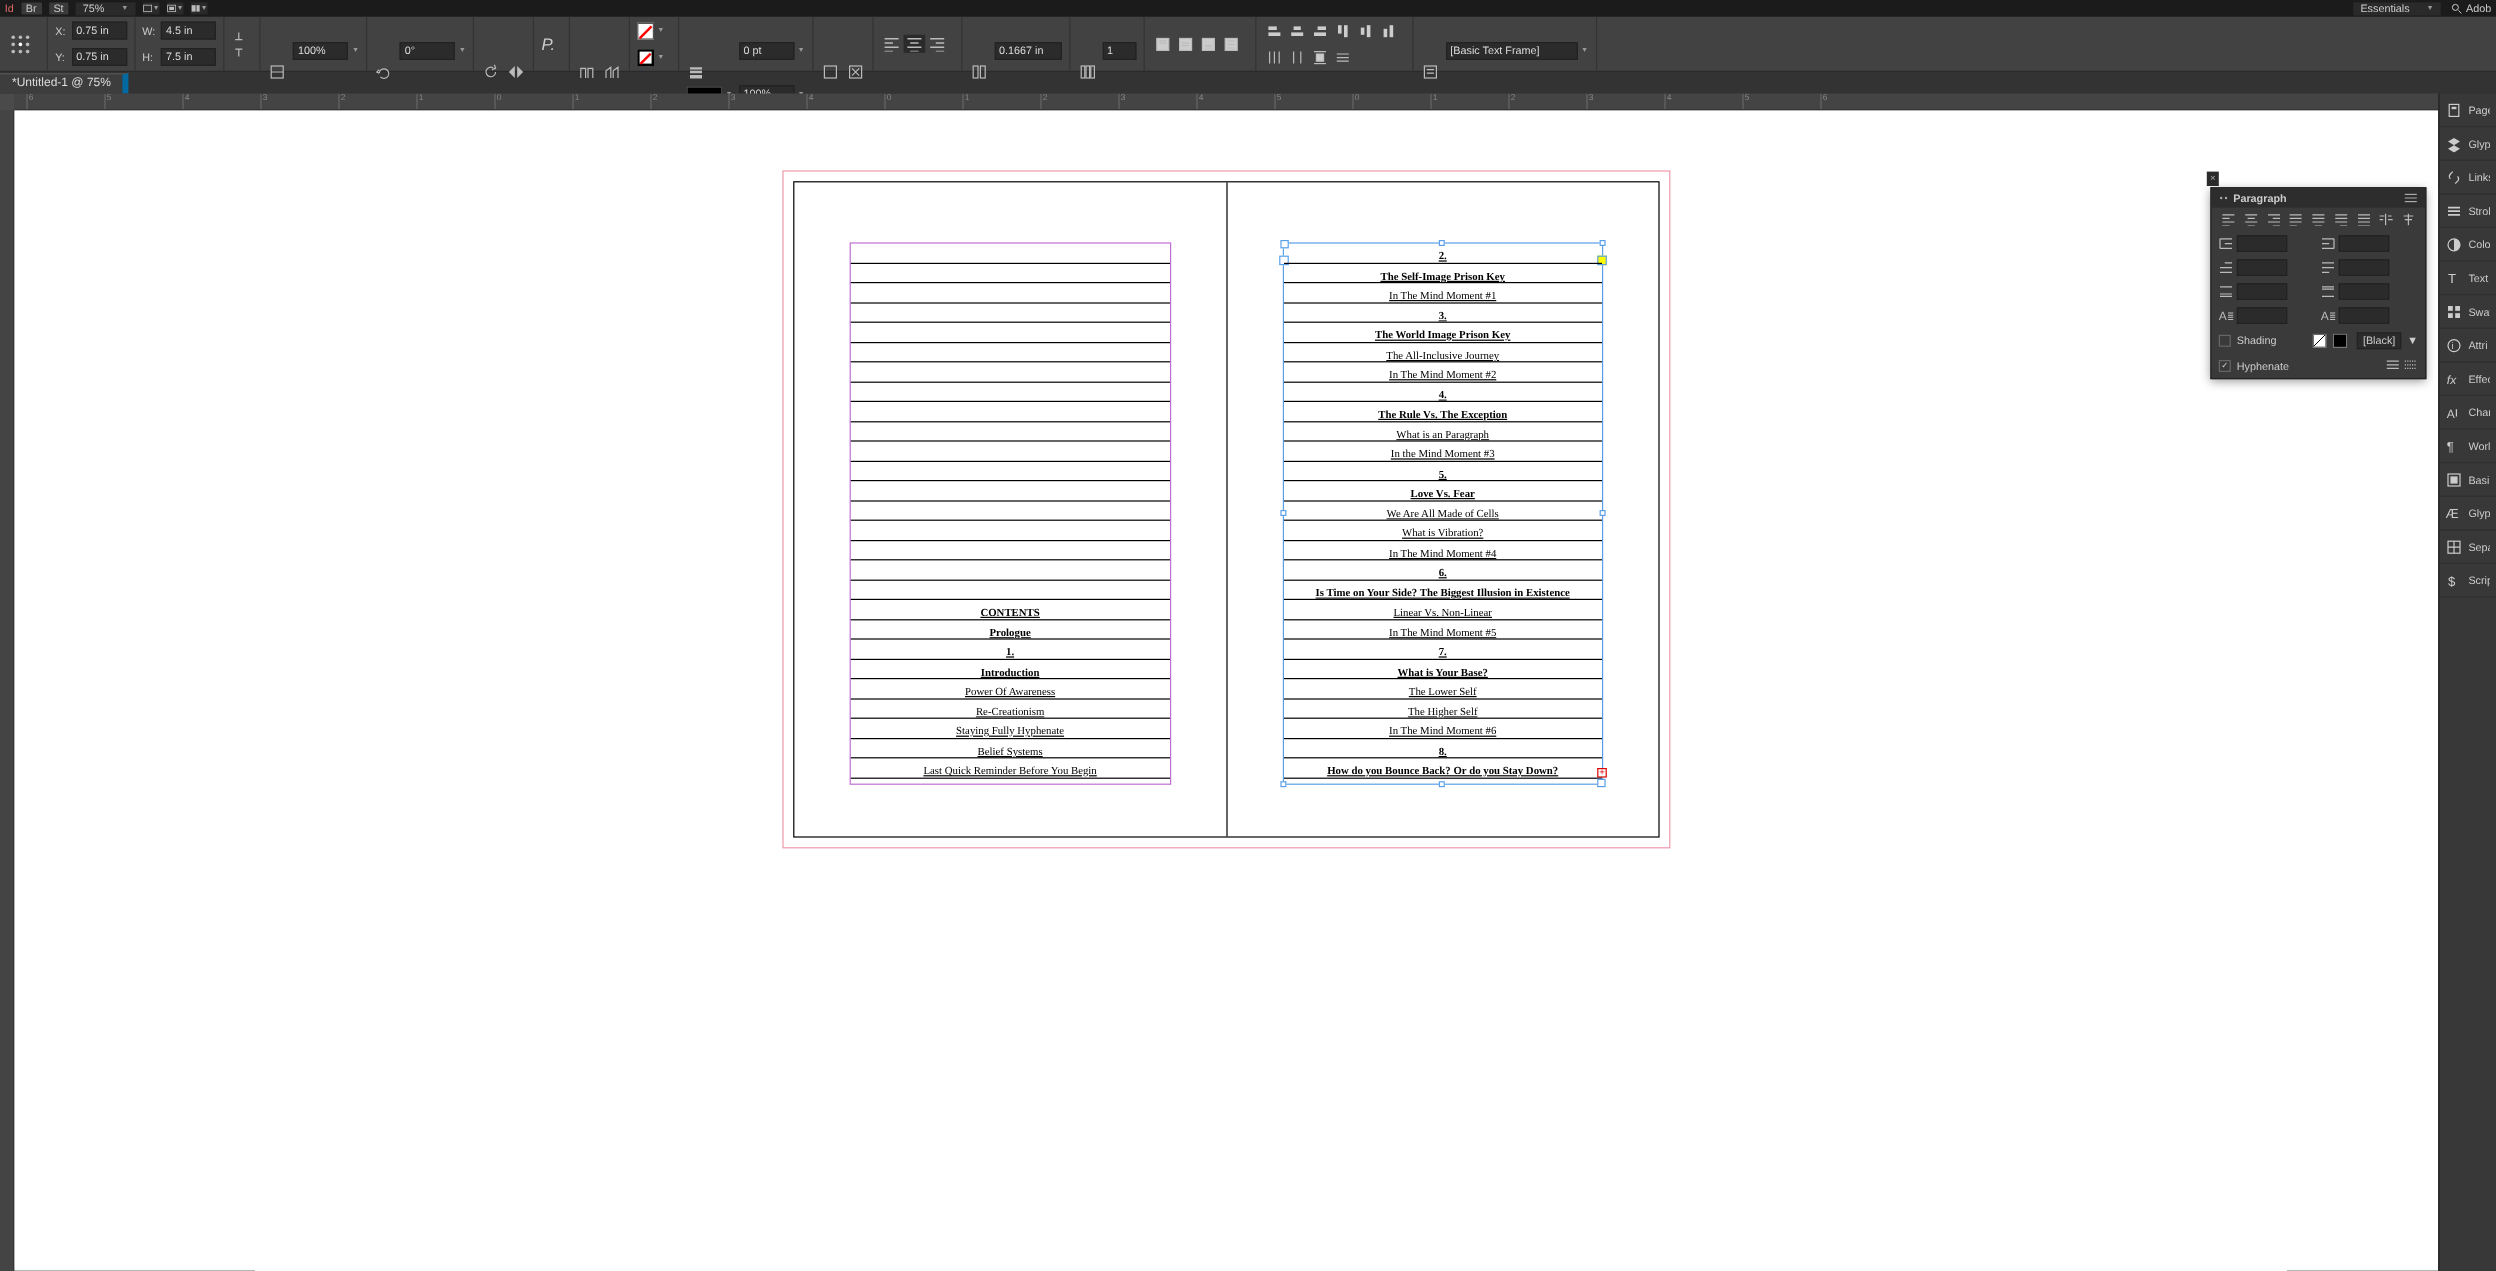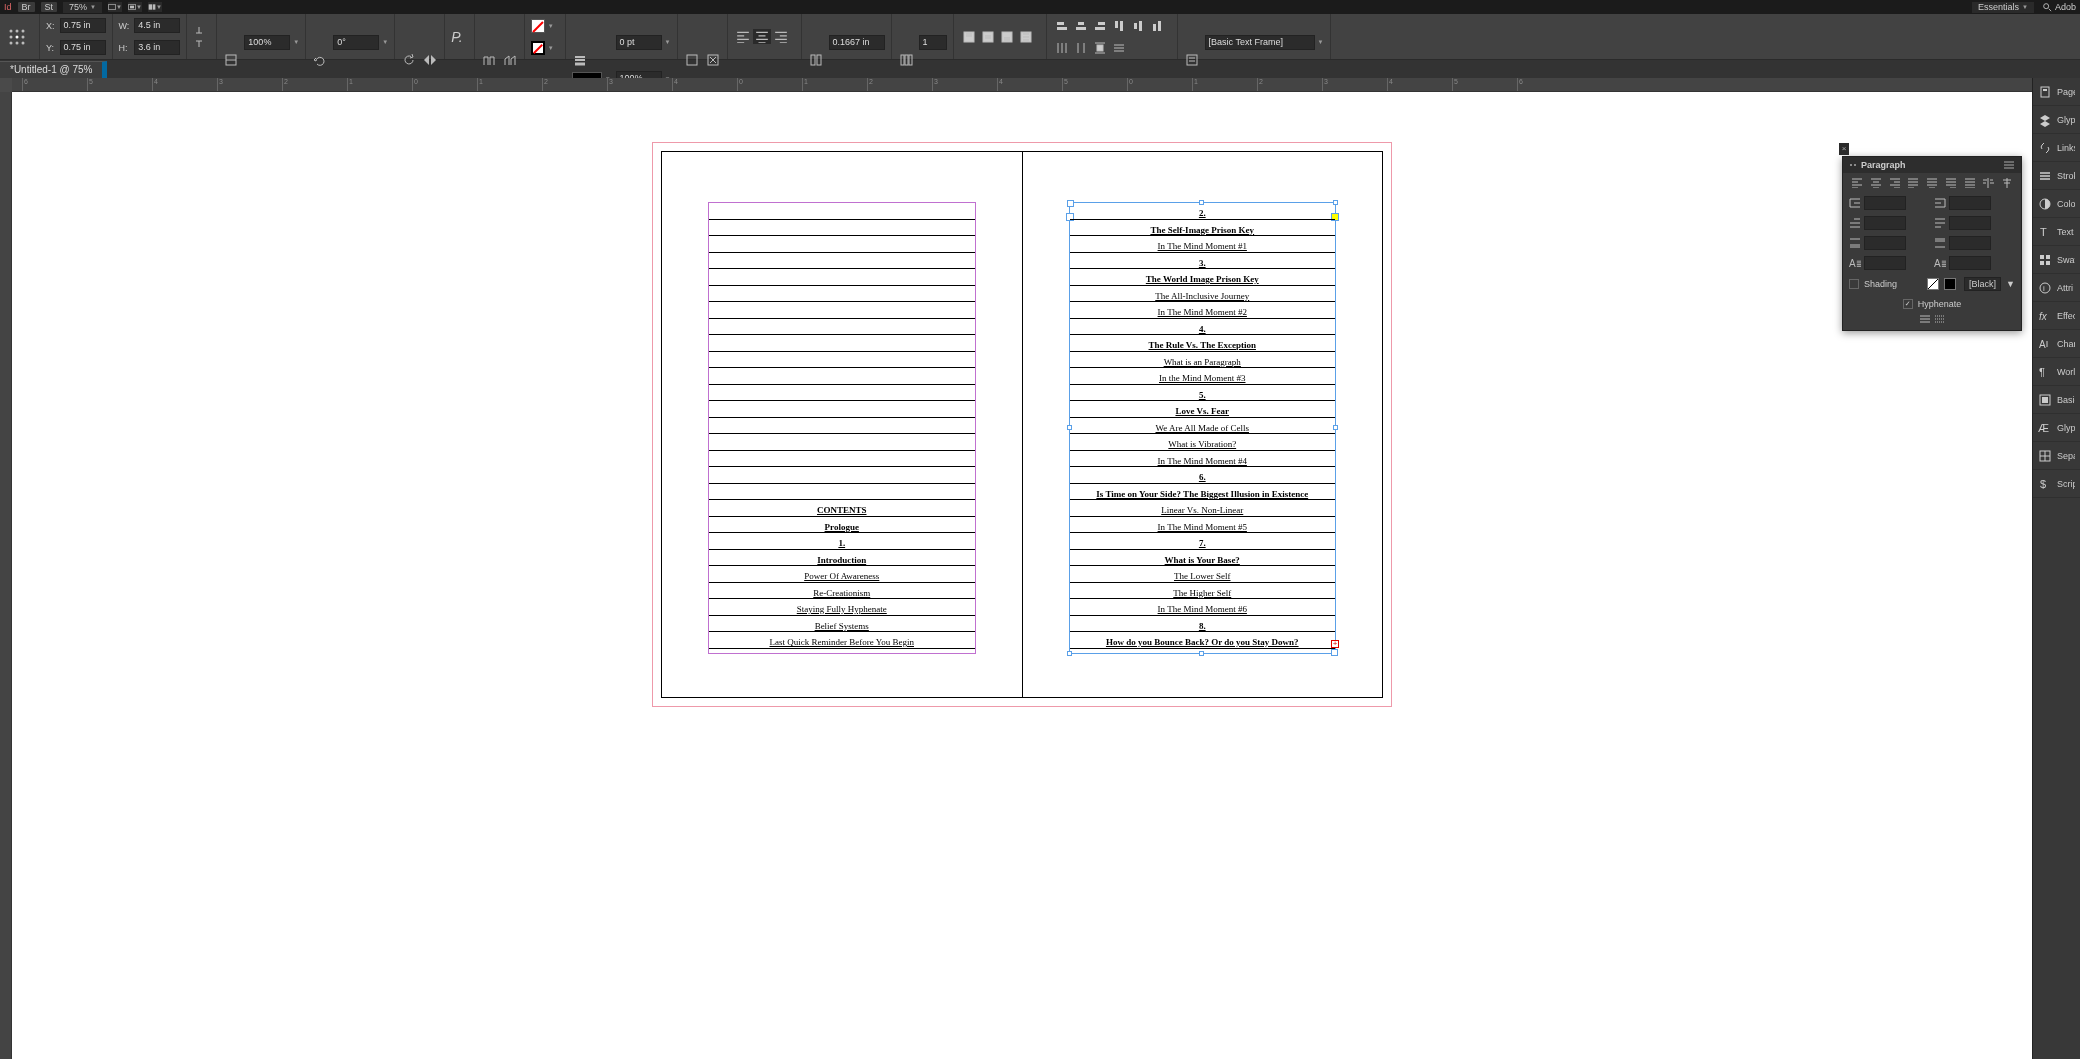--- a/index.html
+++ b/index.html
@@ -3,21 +3,21 @@
 <meta charset="utf-8">
 <style>
 * { margin: 0; padding: 0; box-sizing: border-box; font-family: "Segoe UI", Tahoma, sans-serif; }
 html, body { width: 100%; height: 100%; background: #323232; overflow: hidden; }
 
 
 .app-bar { height: 14px; background: #1b1b1b; display: flex; align-items: center; color: #ccc; font-size: 9px; padding: 0 4px; }
 .app-bar .left { display: flex; align-items: center; gap: 6px; }
 .app-bar .right { margin-left: auto; display: flex; align-items: center; gap: 8px; }
 .app-bar .chip { background: #3a3a3a; padding: 0 4px; height: 10px; line-height: 10px; border-radius: 1px; }
-.app-bar .zoom-sel { background: #2a2a2a; padding: 0 6px; height: 11px; line-height: 11px; display: inline-flex; align-items: center; gap: 3px; }
+.app-bar .zoom-sel { background: #2a2a2a; padding: 0 6px; height: 11px; line-height: 11px; display: inline-flex; align-items: center; gap: 14px; }
 .app-bar .tri { font-size: 6px; color: #999; }
 .app-bar .icon-btn { width: 14px; height: 10px; display: inline-flex; align-items: center; justify-content: center; background: #2a2a2a; }
 .app-bar .icon-btn svg { width: 10px; height: 8px; fill: #bbb; }
 
 
 .ctrl-bar { height: 46px; background: #424242; border-bottom: 1px solid #2a2a2a; display: flex; color: #ccc; font-size: 9px; }
 .ctrl-bar .grp { display: grid; grid-template-columns: auto auto; grid-template-rows: 1fr 1fr; align-items: center; padding: 2px 6px; gap: 3px 5px; border-right: 1px solid #333;}
 .ctrl-bar .grp.single-row { grid-template-rows: 1fr; }
 .ctrl-bar .lbl { color: #ccc; }
 .ctrl-bar .num-in { background: #2b2b2b; border: 1px solid #222; color: #ddd; width: 46px; height: 15px; line-height: 13px; padding: 0 3px; display: inline-flex; align-items: center; justify-content: space-between; }
@@ -170,21 +170,21 @@
       </span>
   </div>
 
   <div class="grp">
     <span class="lbl">W:</span>
     <span class="num-in">
         <span>4.5 in</span>
       </span>
     <span class="lbl">H:</span>
     <span class="num-in">
-        <span>3.6 in</span>
+        <span>7.5 in</span>
       </span>
   </div>
 
   <div class="grp single-row">
     <svg width="12" height="28" viewBox="0 0 12 28" stroke="#bbb" fill="none">
         <path d="M6 4 v6 M6 18 v6 M3 10 h6 M3 18 h6"></path>
       </svg>
   </div>
 
   <div class="grp">
@@ -845,21 +845,21 @@
       </div>
   </div>
   <div class="fp-chk">
     <span class="cb"></span>
     <span>Shading</span>
     <span class="shade-sw"></span>
     <span class="shade-sw2"></span>
     <span class="shade-lbl">[Black]</span>
     <span class="drop-tri">▼</span>
   </div>
-  <div class="fp-chk" style="justify-content:space-between;flex-direction:column;">
+  <div class="fp-chk" style="justify-content:space-between;">
     <span style="display:flex;align-items:center;gap:5px;">
       <span class="cb">✓</span>
       <span>Hyphenate</span>
     </span>
     <span style="display:flex;gap:3px;">
       <span class="ab"><svg width="12" height="10" viewBox="0 0 12 10" stroke="#bbb">
             <path d="M1 2h10M1 5h10M1 8h10"></path>
           </svg></span>
       <span class="ab"><svg width="12" height="10" viewBox="0 0 12 10" stroke="#bbb">
             <path d="M1 2h10M1 5h10M1 8h10" stroke-dasharray="1 1"></path>

